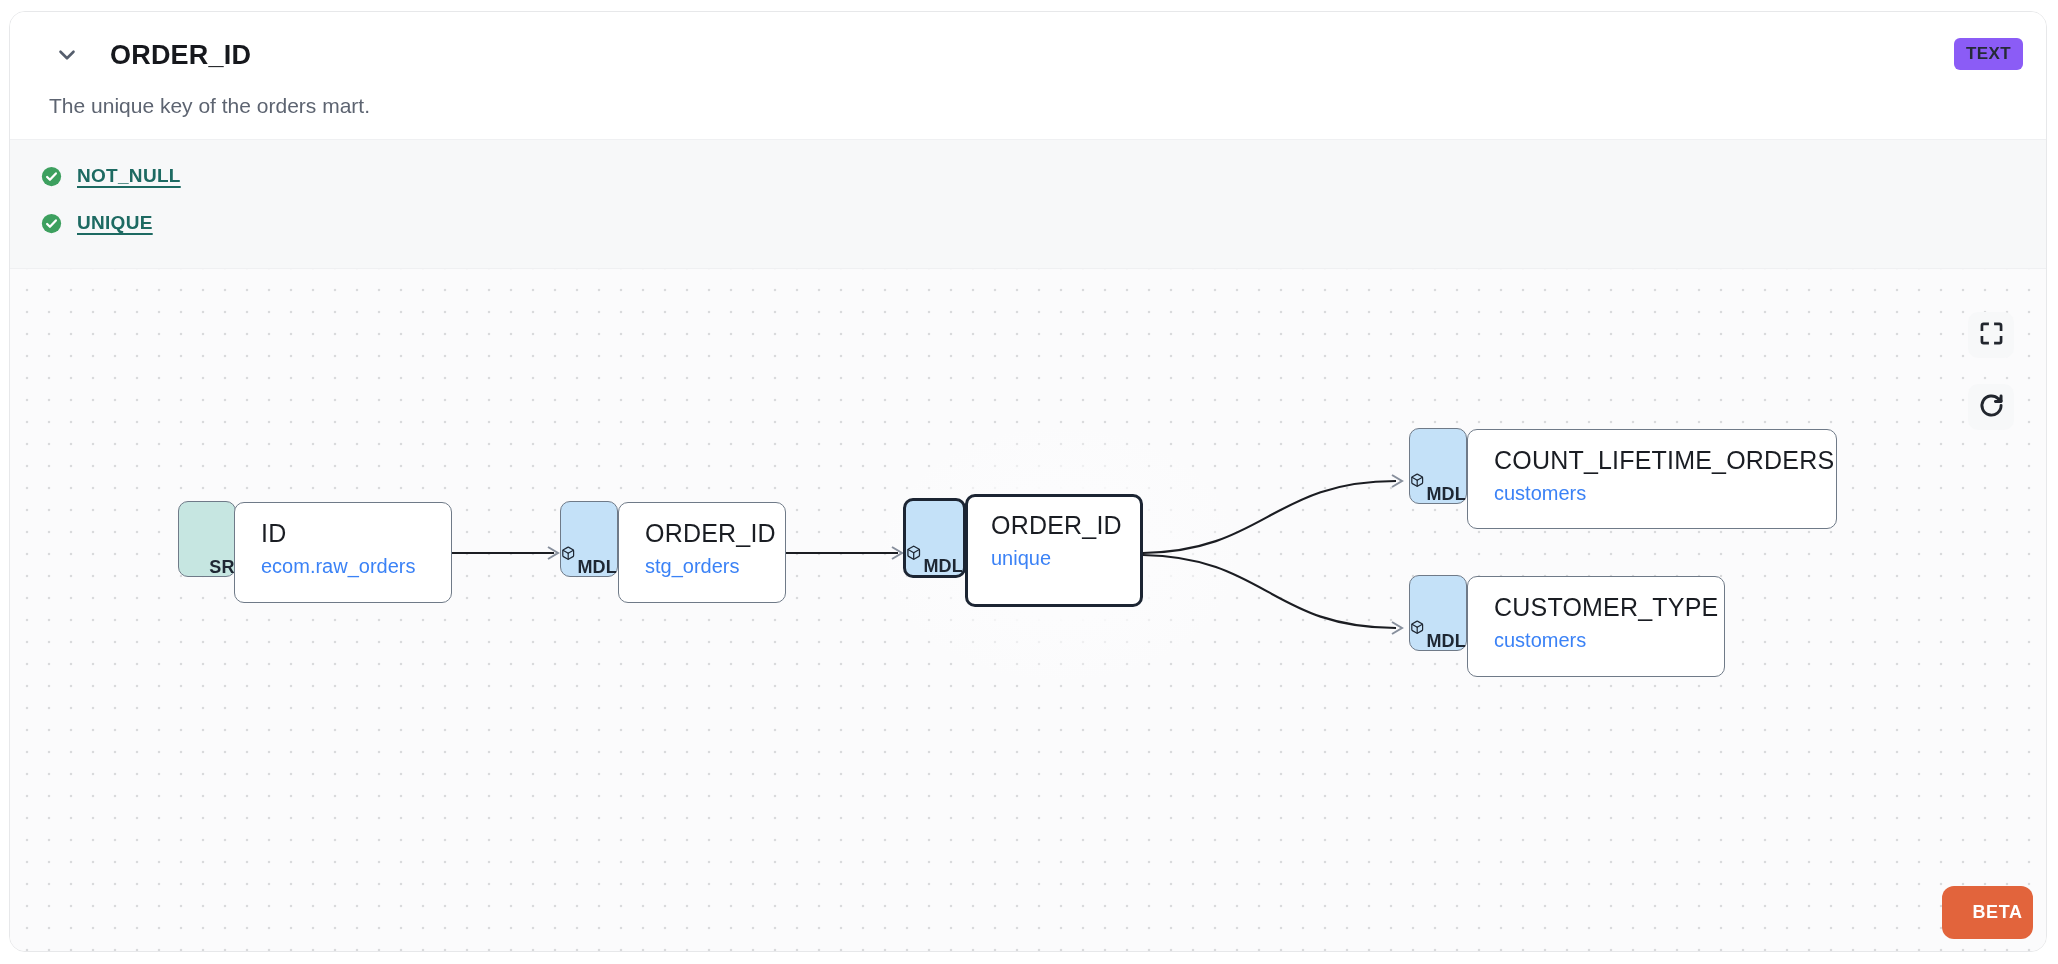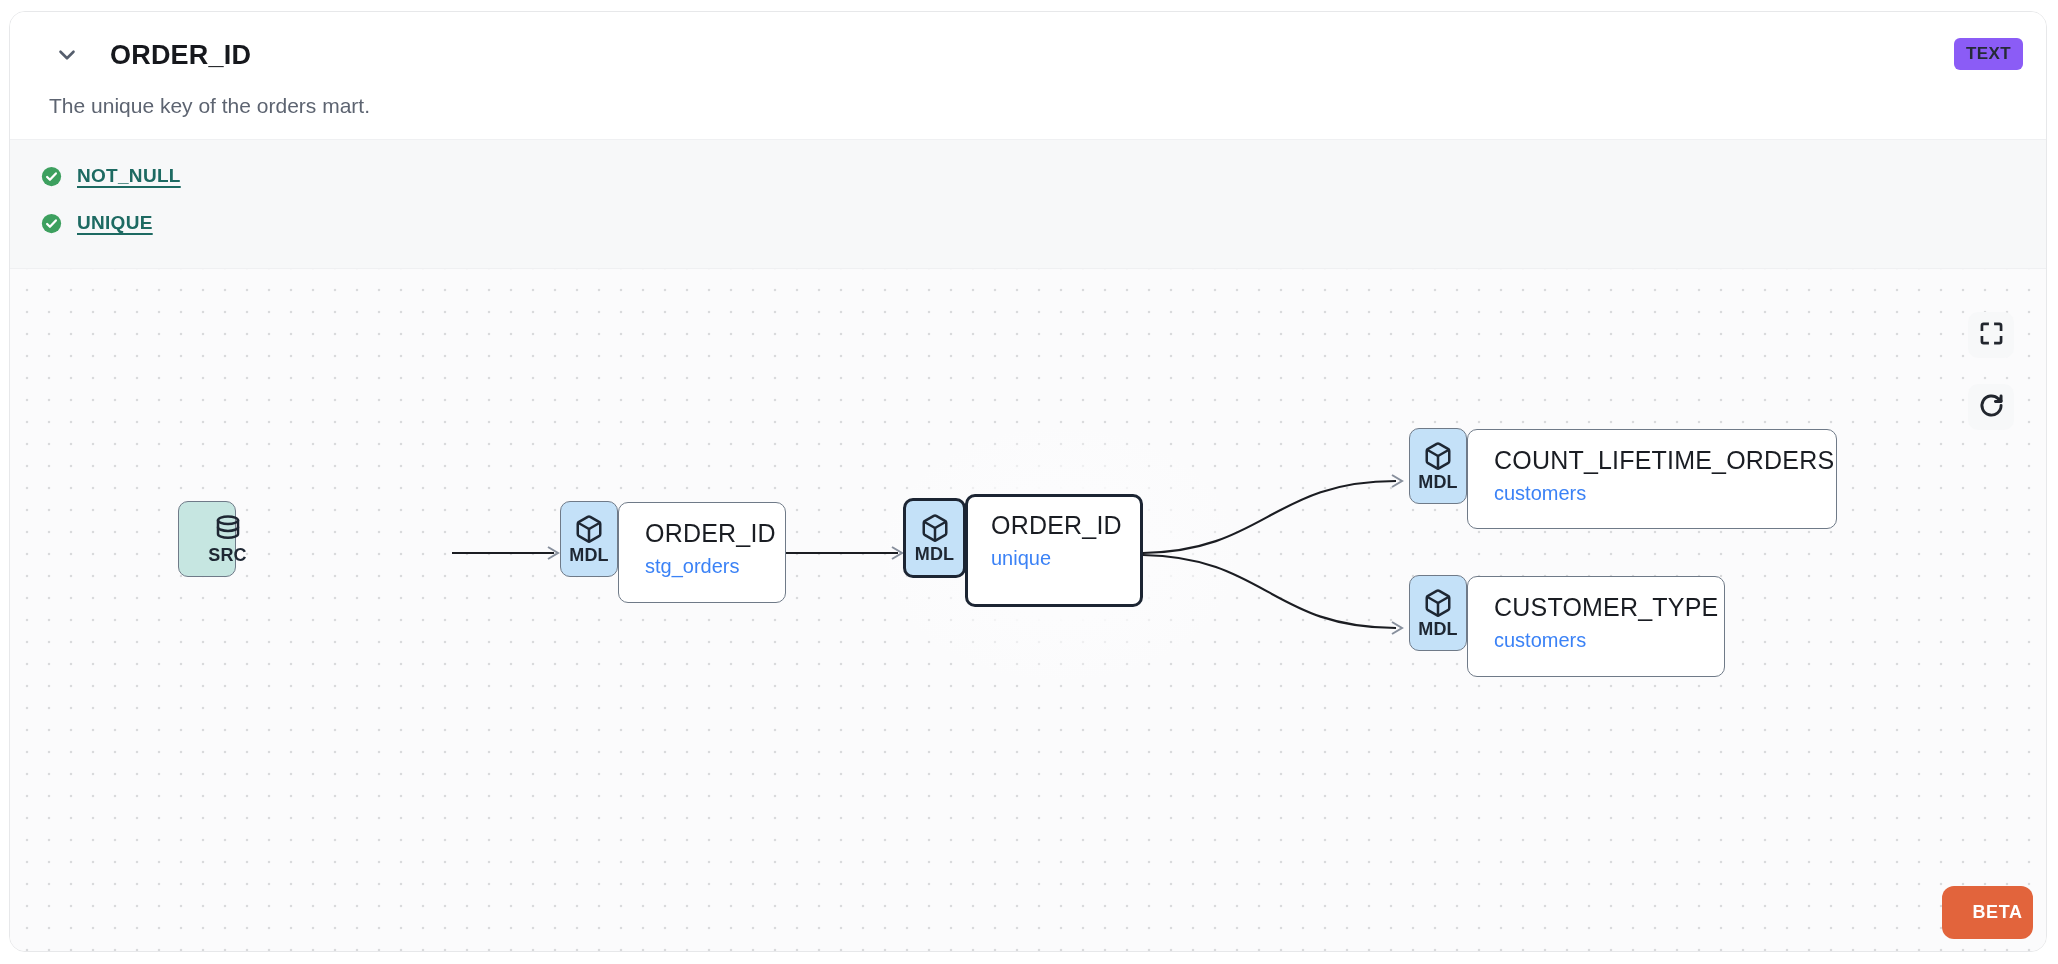--- a/index.html
+++ b/index.html
@@ -36,21 +36,21 @@
 
   .glow { position:absolute; left:860px; top:150px; width:380px; height:270px;
     background:radial-gradient(closest-side,rgba(252,252,253,1) 45%,rgba(252,252,253,0)); z-index:1; }
 
   .edges { position:absolute; inset:0; z-index:2; }
   .edge { stroke:#1b1d22; stroke-width:2.2; fill:none; }
   .arrowhead { stroke:#878f9c; stroke-width:2; fill:none; }
 
   
   .badge { position:absolute; z-index:3; border:1.4px solid #6f7a88; border-radius:10px;
-    display:flex; flex-direction:column; align-items:center; justify-content:center;
+    display:flex; flex-direction:row; align-items:flex-end; justify-content:center;
     gap:2px; color:#1e2733; cursor:pointer; }
   .badge .b-icon { width:30px; height:30px; }
   .badge .b-label { font-size:18px; font-weight:600; letter-spacing:0.2px; line-height:1; }
   .badge.src { background:var(--src-bg,#c6e6e1); }
   .badge.mdl { background:var(--mdl-bg,#c4e1f8); }
 
   .nodebox { position:absolute; z-index:4; background:#fff; border:1.4px solid #6f7a88;
     border-radius:10px; padding:16px 0 12px 26px; cursor:pointer; }
   .nodebox .n-title { font-size:25px; font-weight:500; color:#1a1d23; letter-spacing:0.2px; }
   .nodebox .n-sub { font-size:20px; color:#3b82f6; margin-top:7px; }
@@ -123,20 +123,24 @@
     <div class="badge src" style="left:168px;top:232px;width:58px;height:76px;padding-left:41px;">
       <span class="b-icon">
         <svg viewBox="0 0 24 24" fill="none" stroke="#1e2733" stroke-width="2" stroke-linecap="round" stroke-linejoin="round">
             <ellipse cx="12" cy="5" rx="8" ry="3"></ellipse>
             <path d="M4 5v5.5c0 1.66 3.58 3 8 3s8-1.34 8-3V5"></path>
             <path d="M4 10.5V16c0 1.66 3.58 3 8 3s8-1.34 8-3v-5.5"></path>
           </svg>
       </span>
       <span class="b-label">SRC</span>
     </div>
+    <div class="nodebox" style="left:224px;top:233px;width:218px;height:101px;">
+      <div class="n-title">ID</div>
+      <div class="n-sub">ecom.raw_orders</div>
+    </div>
 
     <div class="badge mdl" style="left:550px;top:232px;width:58px;height:76px;">
       <span class="b-icon">
         <svg viewBox="0 0 24 24" fill="none" stroke="#1e2733" stroke-width="2" stroke-linecap="round" stroke-linejoin="round">
             <path d="M21 8a2 2 0 0 0-1-1.73l-7-4a2 2 0 0 0-2 0l-7 4A2 2 0 0 0 3 8v8a2 2 0 0 0 1 1.73l7 4a2 2 0 0 0 2 0l7-4A2 2 0 0 0 21 16Z"></path>
             <path d="m3.3 7 8.7 5 8.7-5"></path>
             <path d="M12 22V12"></path>
           </svg>
       </span>
       <span class="b-label">MDL</span>

